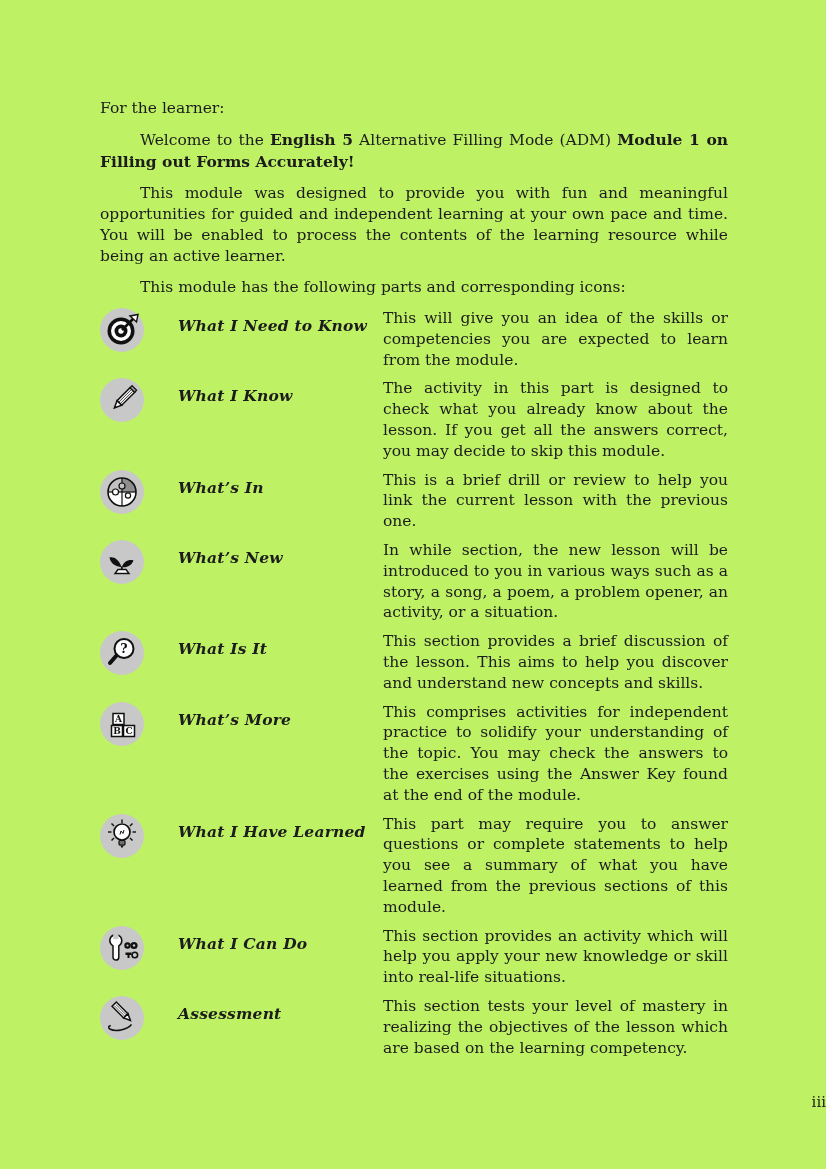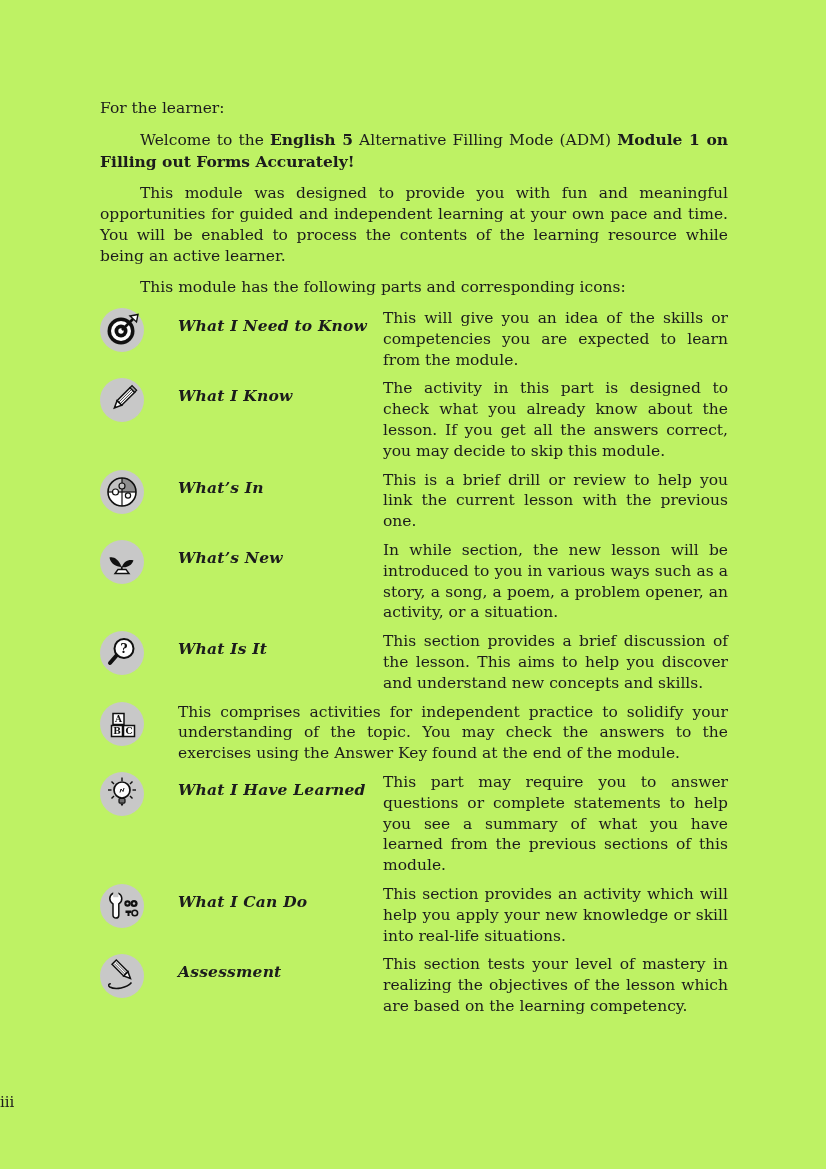--- a/index.html
+++ b/index.html
@@ -17,21 +17,21 @@
   .icon-table{width:100%;}
   .row{display:flex;align-items:flex-start;margin-bottom:8px;min-height:44px;}
   .icon-cell{width:78px;flex:none;}
   .badge{width:44px;height:44px;border-radius:50%;background:#c8c8c8;display:block;}
   .badge svg{width:44px;height:44px;display:block;}
   .label-cell{
     width:205px;flex:none;padding-top:7px;box-sizing:border-box;
     font-weight:bold;font-style:italic;font-size:15.5px;letter-spacing:0.2px;
   }
   .desc-cell{flex:1;text-align:justify;line-height:20.8px;}
-  .page-num{position:absolute;top:1092px;left:0;right:0;text-align:left;font-size:15px;}
+  .page-num{position:absolute;top:1092px;left:0;right:0;text-align:right;font-size:15px;}
 </style>
 </head>
 <body>
 
 <div class="page">
 
   <p>For the learner:</p>
 
   <p class="justified indent"><span>Welcome to the </span><b>English 5</b><span> Alternative Filling Mode (ADM) </span><b>Module 1 on Filling out Forms Accurately!</b></p>
 
@@ -132,20 +132,21 @@
         <svg viewBox="0 0 44 44">
           <rect x="13" y="11.5" width="11" height="11" fill="#fdfdfd" stroke="#101010" stroke-width="1.5"></rect>
           <text x="18.6" y="20.4" font-size="9" font-weight="bold" text-anchor="middle" font-family="'DejaVu Serif',serif" fill="#101010">A</text>
           <rect x="11.5" y="23.5" width="11" height="11" fill="#fdfdfd" stroke="#101010" stroke-width="1.5"></rect>
           <text x="17.1" y="32.4" font-size="9" font-weight="bold" text-anchor="middle" font-family="'DejaVu Serif',serif" fill="#101010">B</text>
           <rect x="23.5" y="23.5" width="11" height="11" fill="#fdfdfd" stroke="#101010" stroke-width="1.5"></rect>
           <text x="29.1" y="32.4" font-size="9" font-weight="bold" text-anchor="middle" font-family="'DejaVu Serif',serif" fill="#101010">C</text>
         </svg>
       </span>
         </div>
+      <div class="label-cell">What’s More</div>
       <div class="desc-cell">This comprises activities for independent practice to solidify your understanding of the topic. You may check the answers to the exercises using the Answer Key found at the end of the module.</div>
     </div>
 
     <div class="row">
       <div class="icon-cell">
           <span class="badge">
         <svg viewBox="0 0 44 44">
           <g stroke="#101010" stroke-width="1.4">
             <line x1="22" y1="5.5" x2="22" y2="9"></line>
             <line x1="11.5" y1="9.5" x2="14" y2="12"></line>

